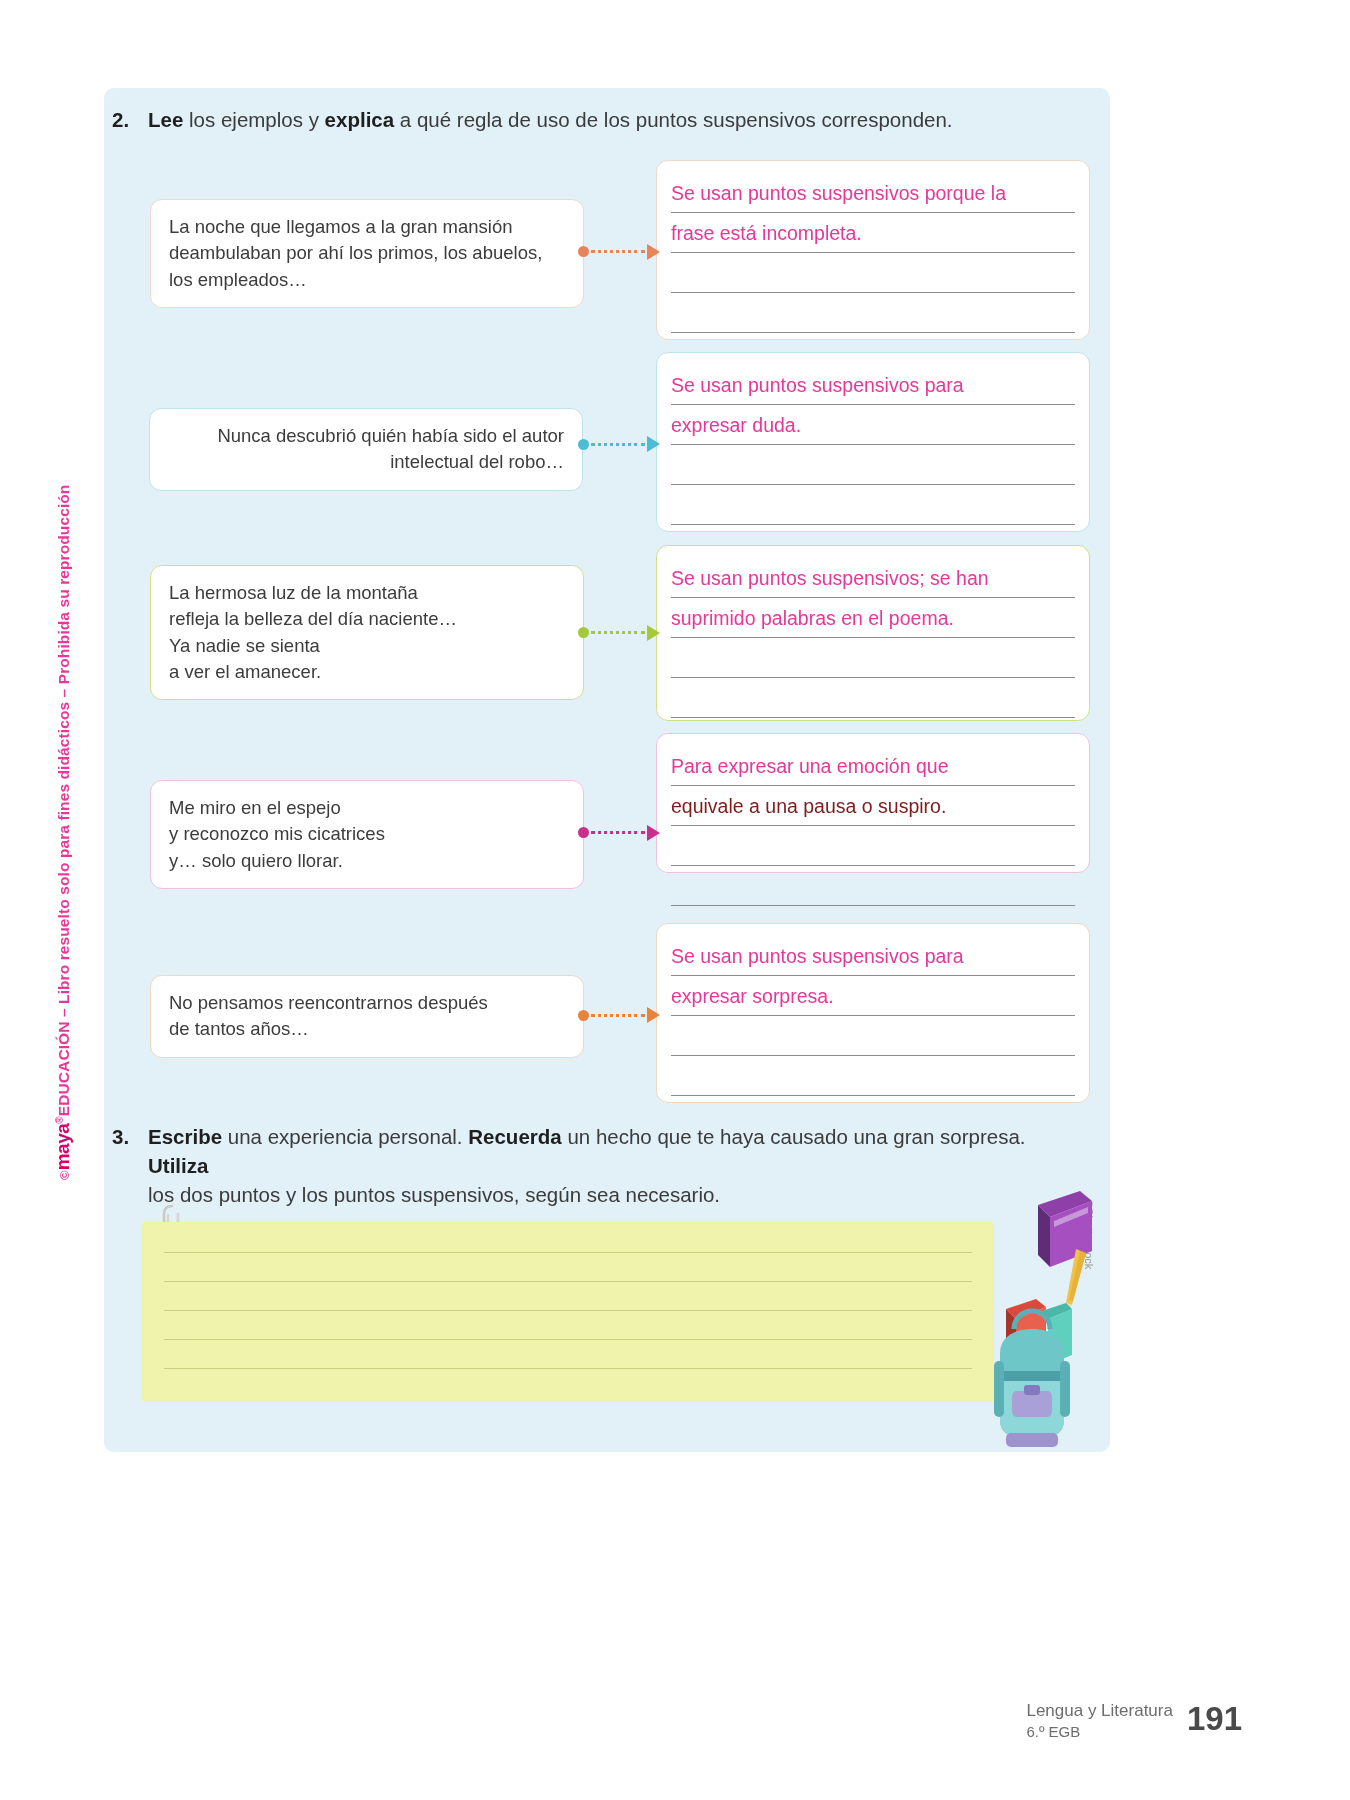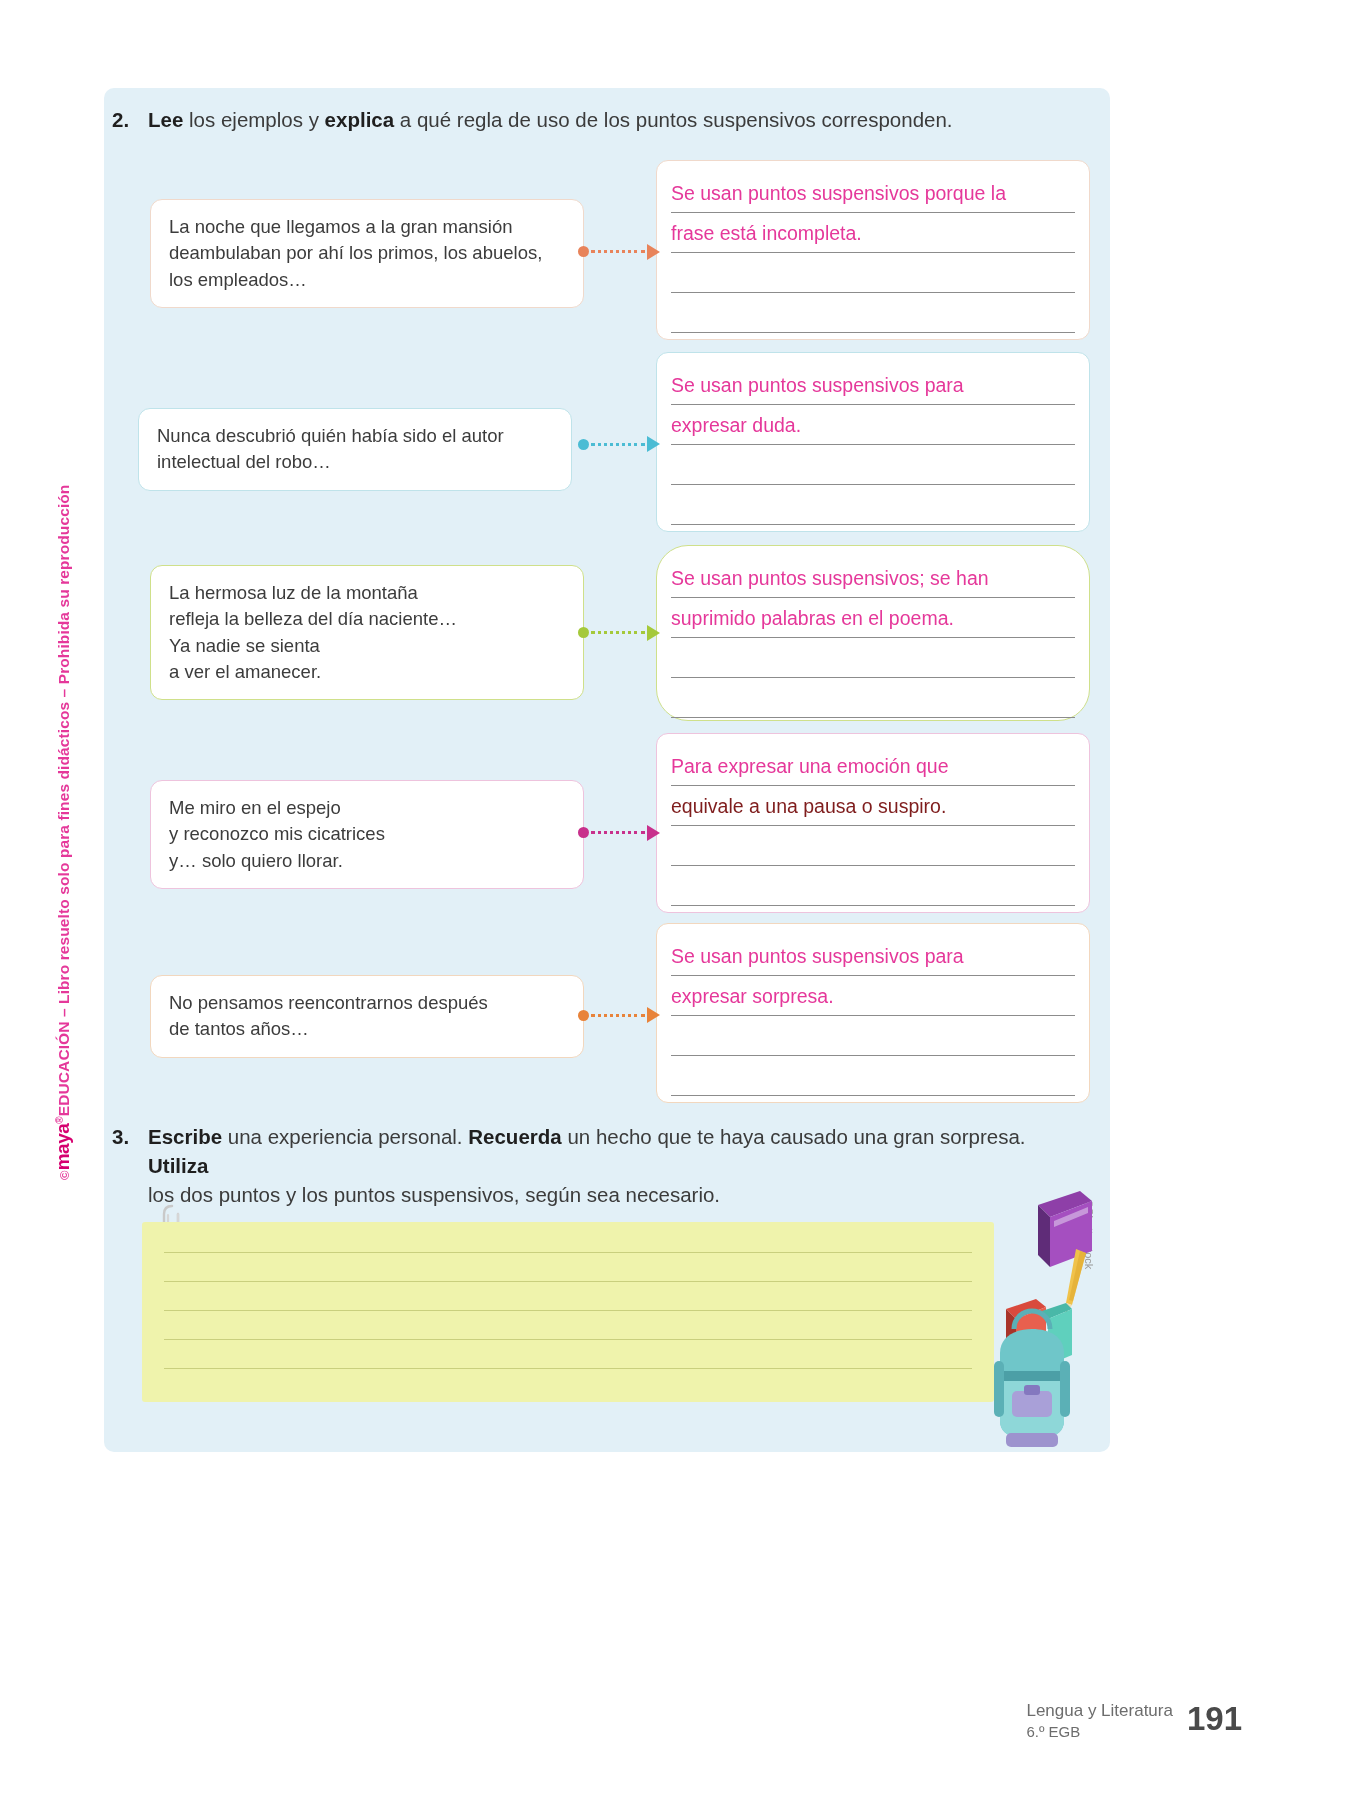--- a/index.html
+++ b/index.html
@@ -202,58 +202,58 @@
         <div class="ans-line" style="border-bottom-color: rgb(140, 140, 140); color: rgb(229, 56, 154);">Se usan puntos suspensivos porque la</div>
         <div class="ans-line" style="border-bottom-color: rgb(140, 140, 140); color: rgb(229, 56, 154);">frase está incompleta.</div>
         <div class="ans-line" style="border-bottom-color: rgb(140, 140, 140); color: rgb(229, 56, 154);"></div>
         <div class="ans-line" style="border-bottom-color: rgb(140, 140, 140); color: rgb(229, 56, 154);"></div>
       </div>
       <div class="conn" style="left: 578px; width: 82px; top: 244.5px; color: rgb(232, 131, 90);">
         <span class="dot" style="background:#e8835a"></span>
         <span class="dashes"></span>
         <span class="arrow"></span>
       </div>
-      <div class="ex-box" style="left: 138px; top: 408px; min-height: 72px; border-color: rgb(191, 227, 234);">
+      <div class="ex-box" style="left: 149px; top: 408px; min-height: 72px; border-color: rgb(191, 227, 234); text-align: right;">
         <div>Nunca descubrió quién había sido el autor</div>
         <div>intelectual del robo…</div>
       </div>
       <div class="ans-box" style="left: 656px; top: 352px; height: 180px; border-color: rgb(191, 227, 234);">
         <div class="ans-line" style="border-bottom-color: rgb(140, 140, 140); color: rgb(229, 56, 154);">Se usan puntos suspensivos para</div>
         <div class="ans-line" style="border-bottom-color: rgb(140, 140, 140); color: rgb(229, 56, 154);">expresar duda.</div>
         <div class="ans-line" style="border-bottom-color: rgb(140, 140, 140); color: rgb(229, 56, 154);"></div>
         <div class="ans-line" style="border-bottom-color: rgb(140, 140, 140); color: rgb(229, 56, 154);"></div>
       </div>
       <div class="conn" style="left: 578px; width: 82px; top: 437px; color: rgb(75, 188, 212);">
         <span class="dot" style="background:#4bbcd4"></span>
         <span class="dashes"></span>
         <span class="arrow"></span>
       </div>
       <div class="ex-box" style="left: 150px; top: 565px; min-height: 135px; border-color: rgb(207, 224, 138);">
         <div>La hermosa luz de la montaña</div>
         <div>refleja la belleza del día naciente…</div>
         <div>Ya nadie se sienta</div>
         <div> a ver el amanecer.</div>
       </div>
-      <div class="ans-box" style="left: 656px; top: 545px; height: 176px; border-color: rgb(207, 224, 138); border-radius: 32px;">
+      <div class="ans-box" style="left: 656px; top: 545px; height: 176px; border-color: rgb(207, 224, 138);">
         <div class="ans-line" style="border-bottom-color: rgb(140, 140, 140); color: rgb(229, 56, 154);">Se usan puntos suspensivos; se han</div>
         <div class="ans-line" style="border-bottom-color: rgb(140, 140, 140); color: rgb(229, 56, 154);">suprimido palabras en el poema.</div>
         <div class="ans-line" style="border-bottom-color: rgb(140, 140, 140); color: rgb(229, 56, 154);"></div>
         <div class="ans-line" style="border-bottom-color: rgb(140, 140, 140); color: rgb(229, 56, 154);"></div>
       </div>
       <div class="conn" style="left: 578px; width: 82px; top: 625.5px; color: rgb(165, 201, 58);">
         <span class="dot" style="background:#a5c93a"></span>
         <span class="dashes"></span>
         <span class="arrow"></span>
       </div>
       <div class="ex-box" style="left: 150px; top: 780px; min-height: 105px; border-color: rgb(238, 195, 221);">
         <div>Me miro en el espejo</div>
         <div>y reconozco mis cicatrices</div>
         <div>y… solo quiero llorar.</div>
       </div>
-      <div class="ans-box" style="left: 656px; top: 733px; height: 180px; border-color: rgb(238, 195, 221);">
+      <div class="ans-box" style="left: 656px; top: 733px; height: 140px; border-color: rgb(238, 195, 221);">
         <div class="ans-line" style="border-bottom-color: rgb(140, 140, 140); color: rgb(229, 56, 154);">Para expresar una emoción que</div>
         <div class="ans-line" style="border-bottom-color: rgb(140, 140, 140); color: #7f1d1d;">equivale a una pausa o suspiro.</div>
         <div class="ans-line" style="border-bottom-color: rgb(140, 140, 140); color: rgb(229, 56, 154);"></div>
         <div class="ans-line" style="border-bottom-color: rgb(140, 140, 140); color: rgb(229, 56, 154);"></div>
       </div>
       <div class="conn" style="left: 578px; width: 82px; top: 825.5px; color: rgb(200, 48, 140);">
         <span class="dot" style="background:#c8308c"></span>
         <span class="dashes"></span>
         <span class="arrow"></span>
       </div>

